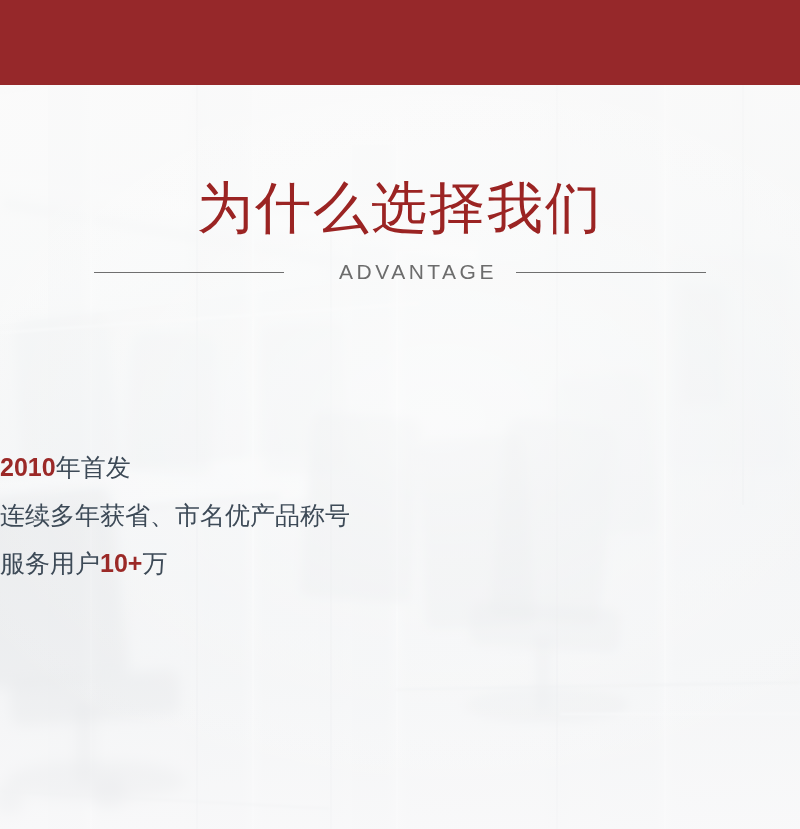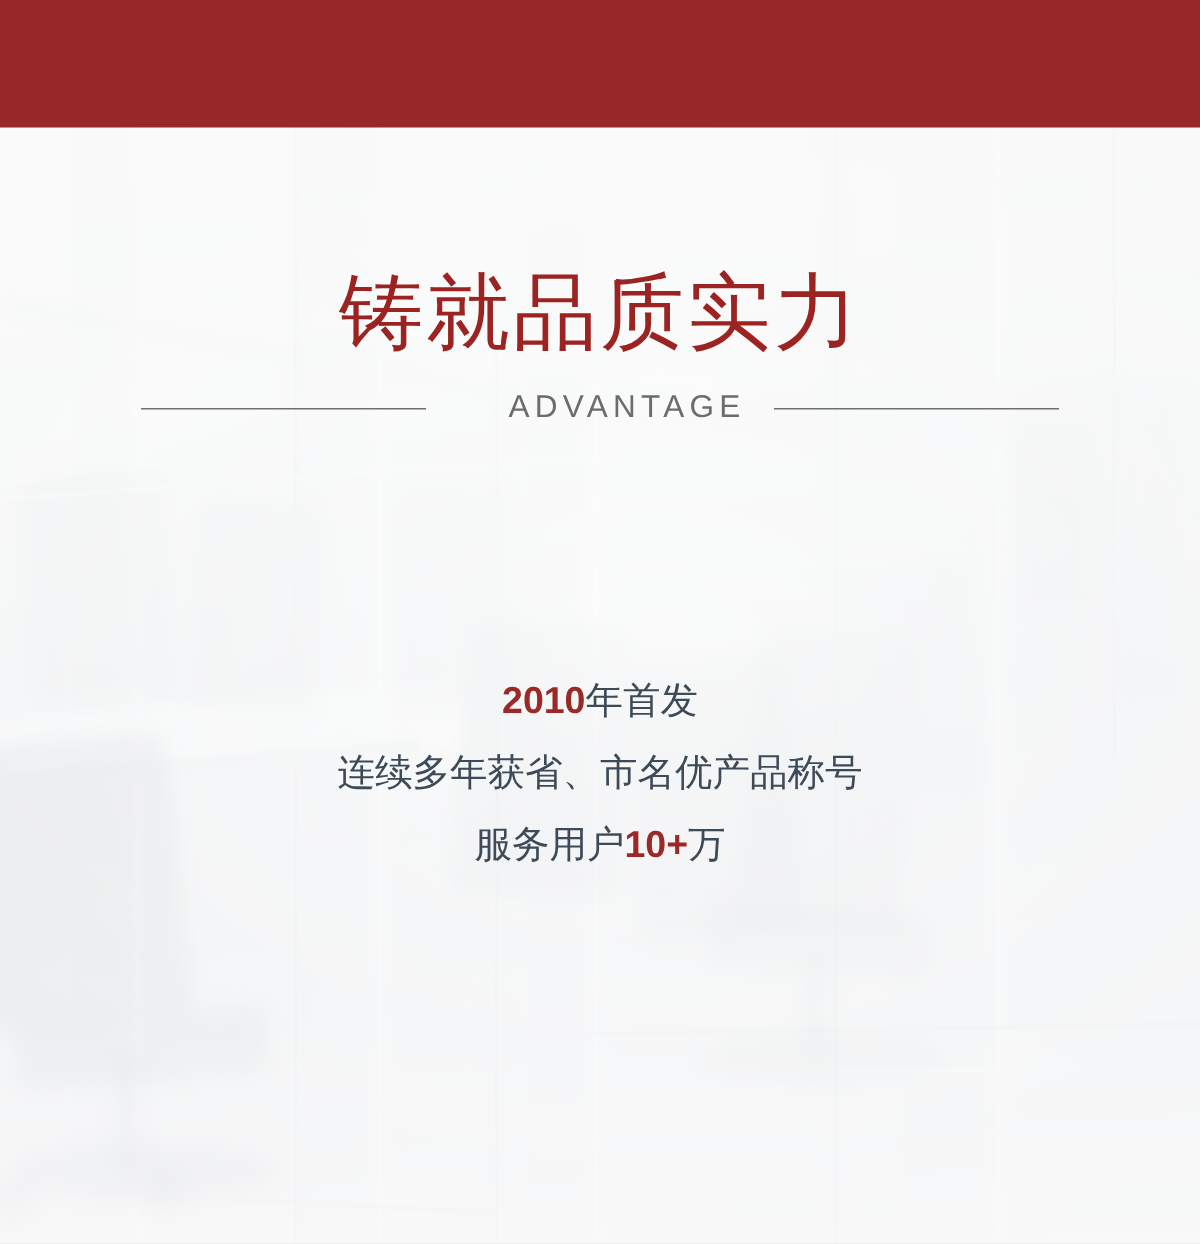--- a/index.html
+++ b/index.html
@@ -238,21 +238,20 @@
     letter-spacing: 0.5px;
     color: #3a4754;
     white-space: nowrap;
   }
 
   .facts {
     position: absolute;
     left: 0;
     top: 358px;
     width: 800px;
-    text-align: center;
   }
   .fact-line {
     font-size: 25px;
     line-height: 48px;
     color: #3d4a57;
     font-weight: 400;
     white-space: nowrap;
   }
   .fact-line .num {
     color: #9b2927;
@@ -315,21 +314,21 @@
     <div class="sill grey" style="left:396px;top:600px;width:404px;transform:rotate(-1deg);"></div>
     <div class="sill" style="left:560px;top:628px;width:240px;"></div>
     <div class="sill grey" style="left:0;top:714px;width:330px;transform:rotate(3deg);"></div>
 
     <div class="bg-wash"></div>
     <div class="bg-wash2"></div>
   </div>
 
   <div class="content">
 
-    <div class="headline">铸就品质实力</div>
+    <div class="headline">为什么选择我们</div>
 
     <div class="sub-row">
       <span class="rule"></span>
       <span class="sub-en">ADVANTAGE</span>
       <span class="rule"></span>
     </div>
 
 
     <div class="facts">
         <div class="fact-line"><span class="num">2010</span><span>年首发</span></div>

